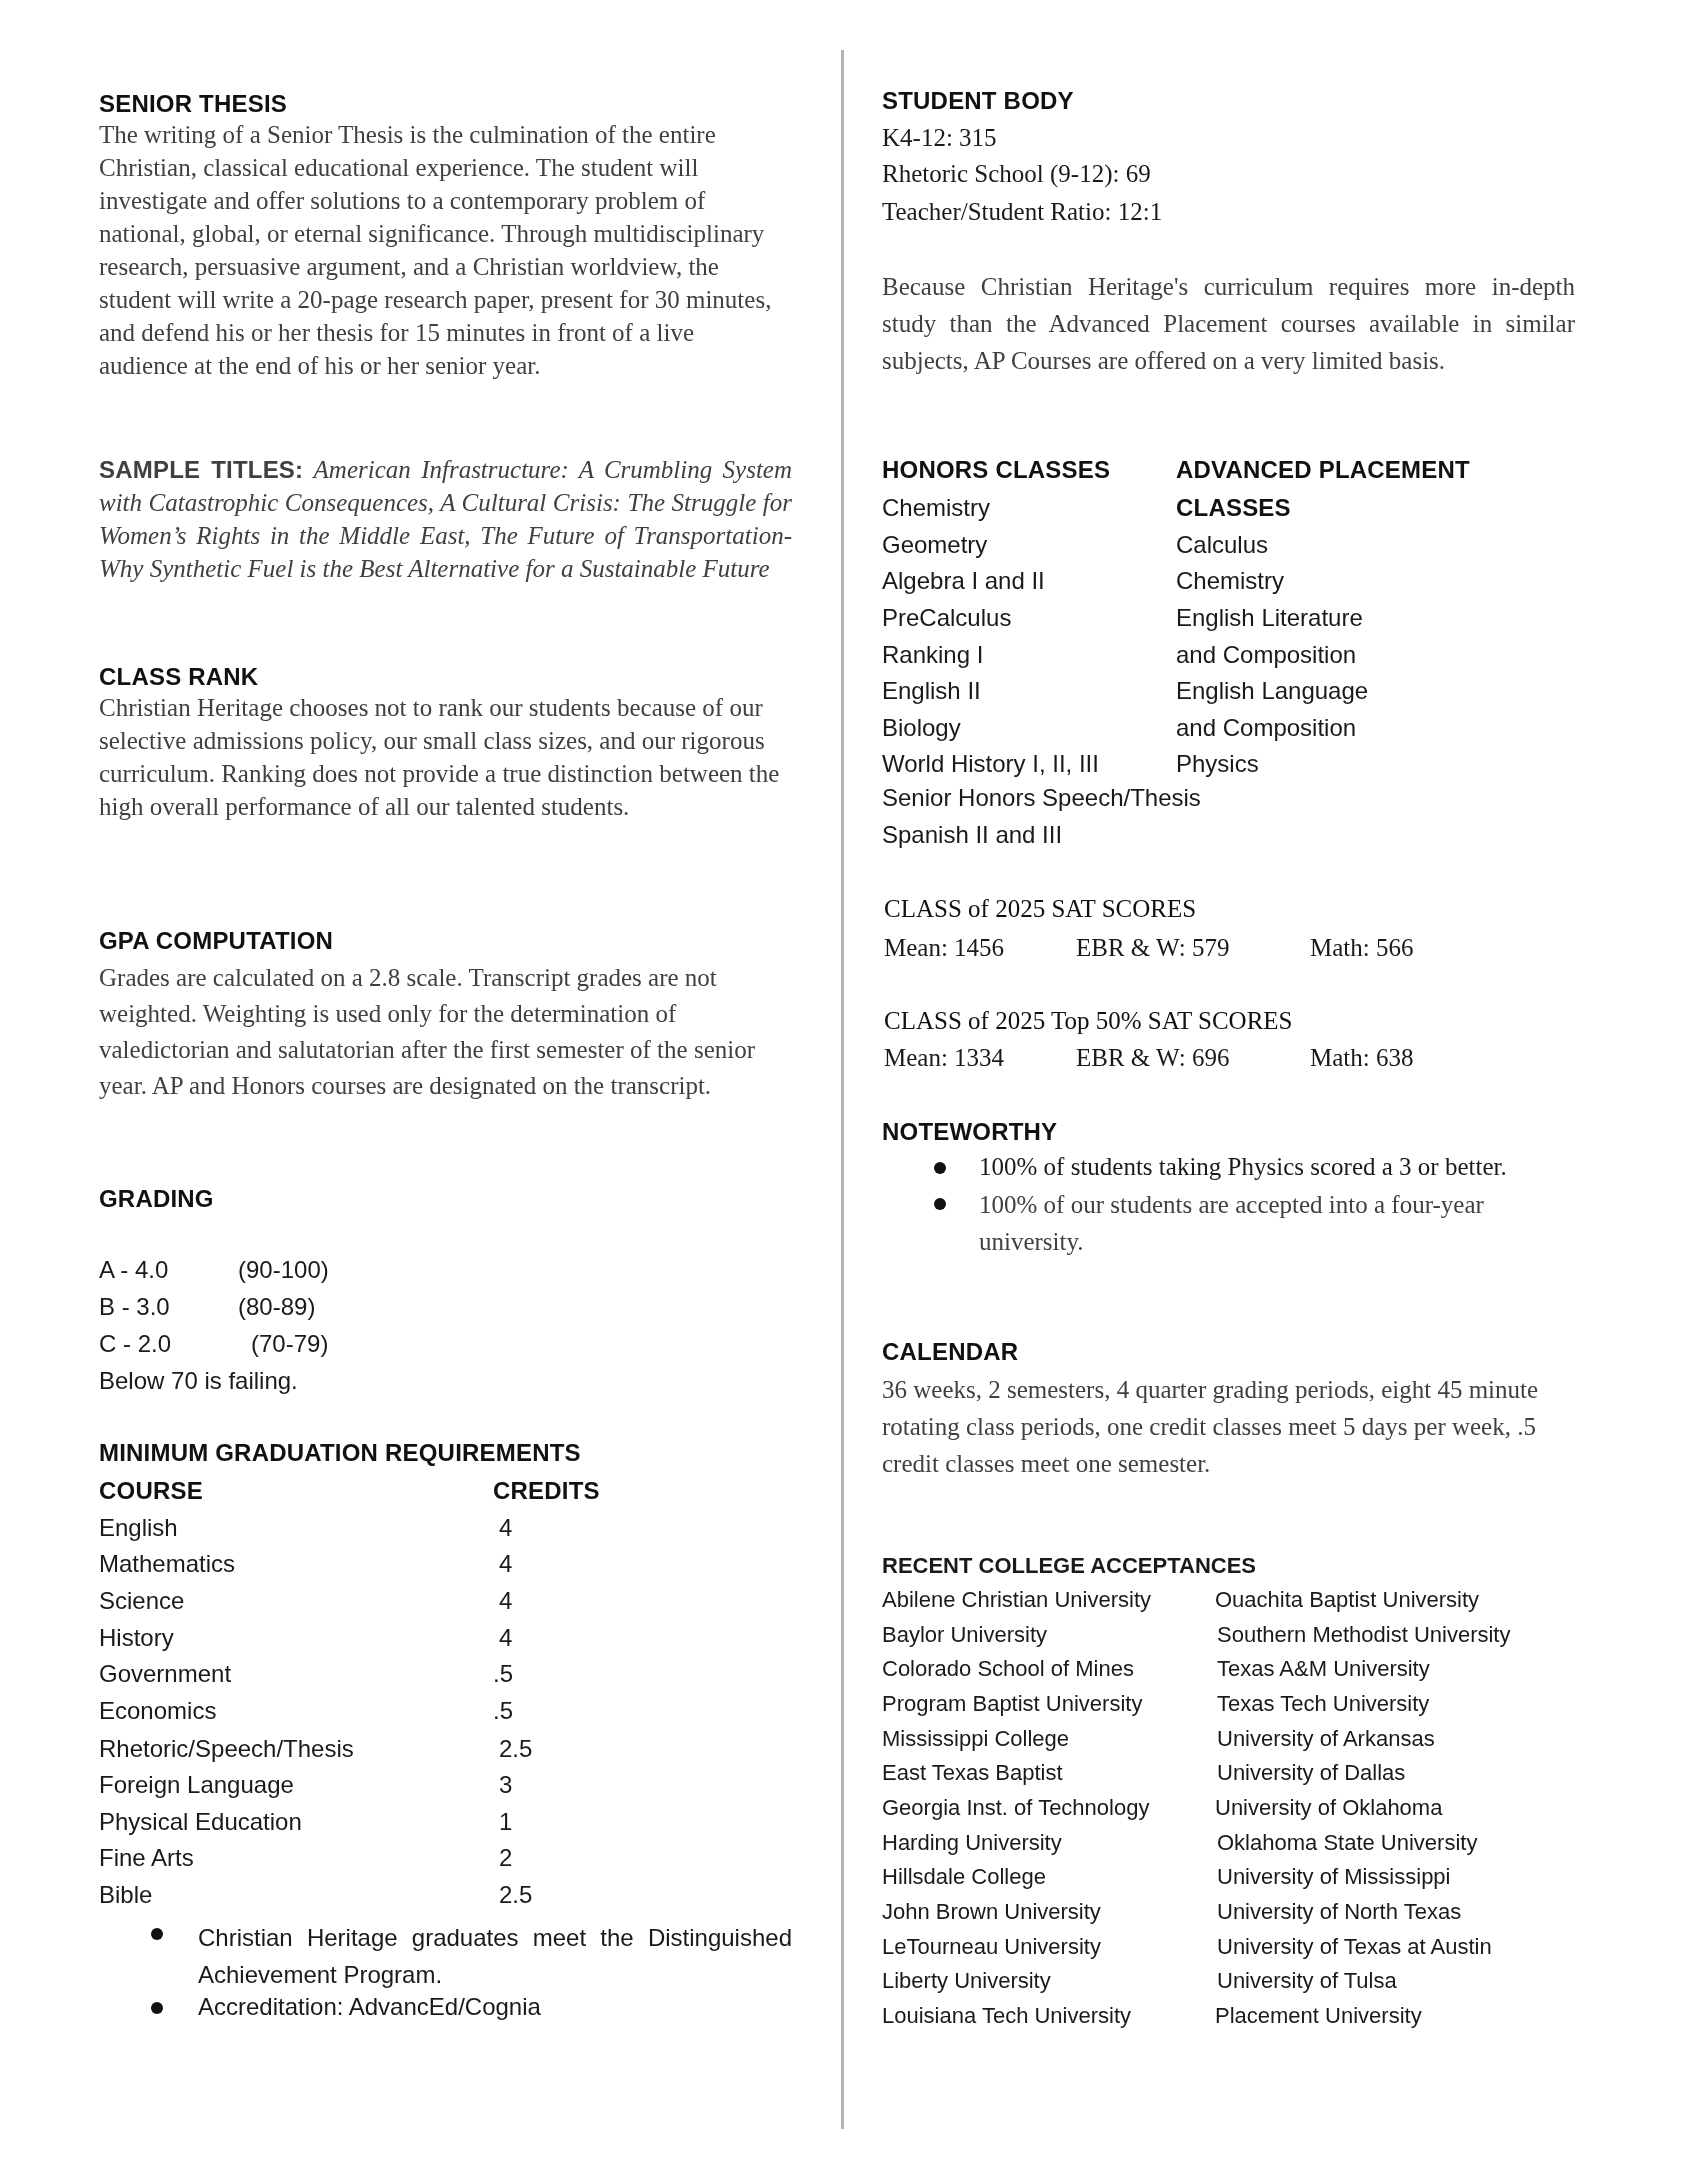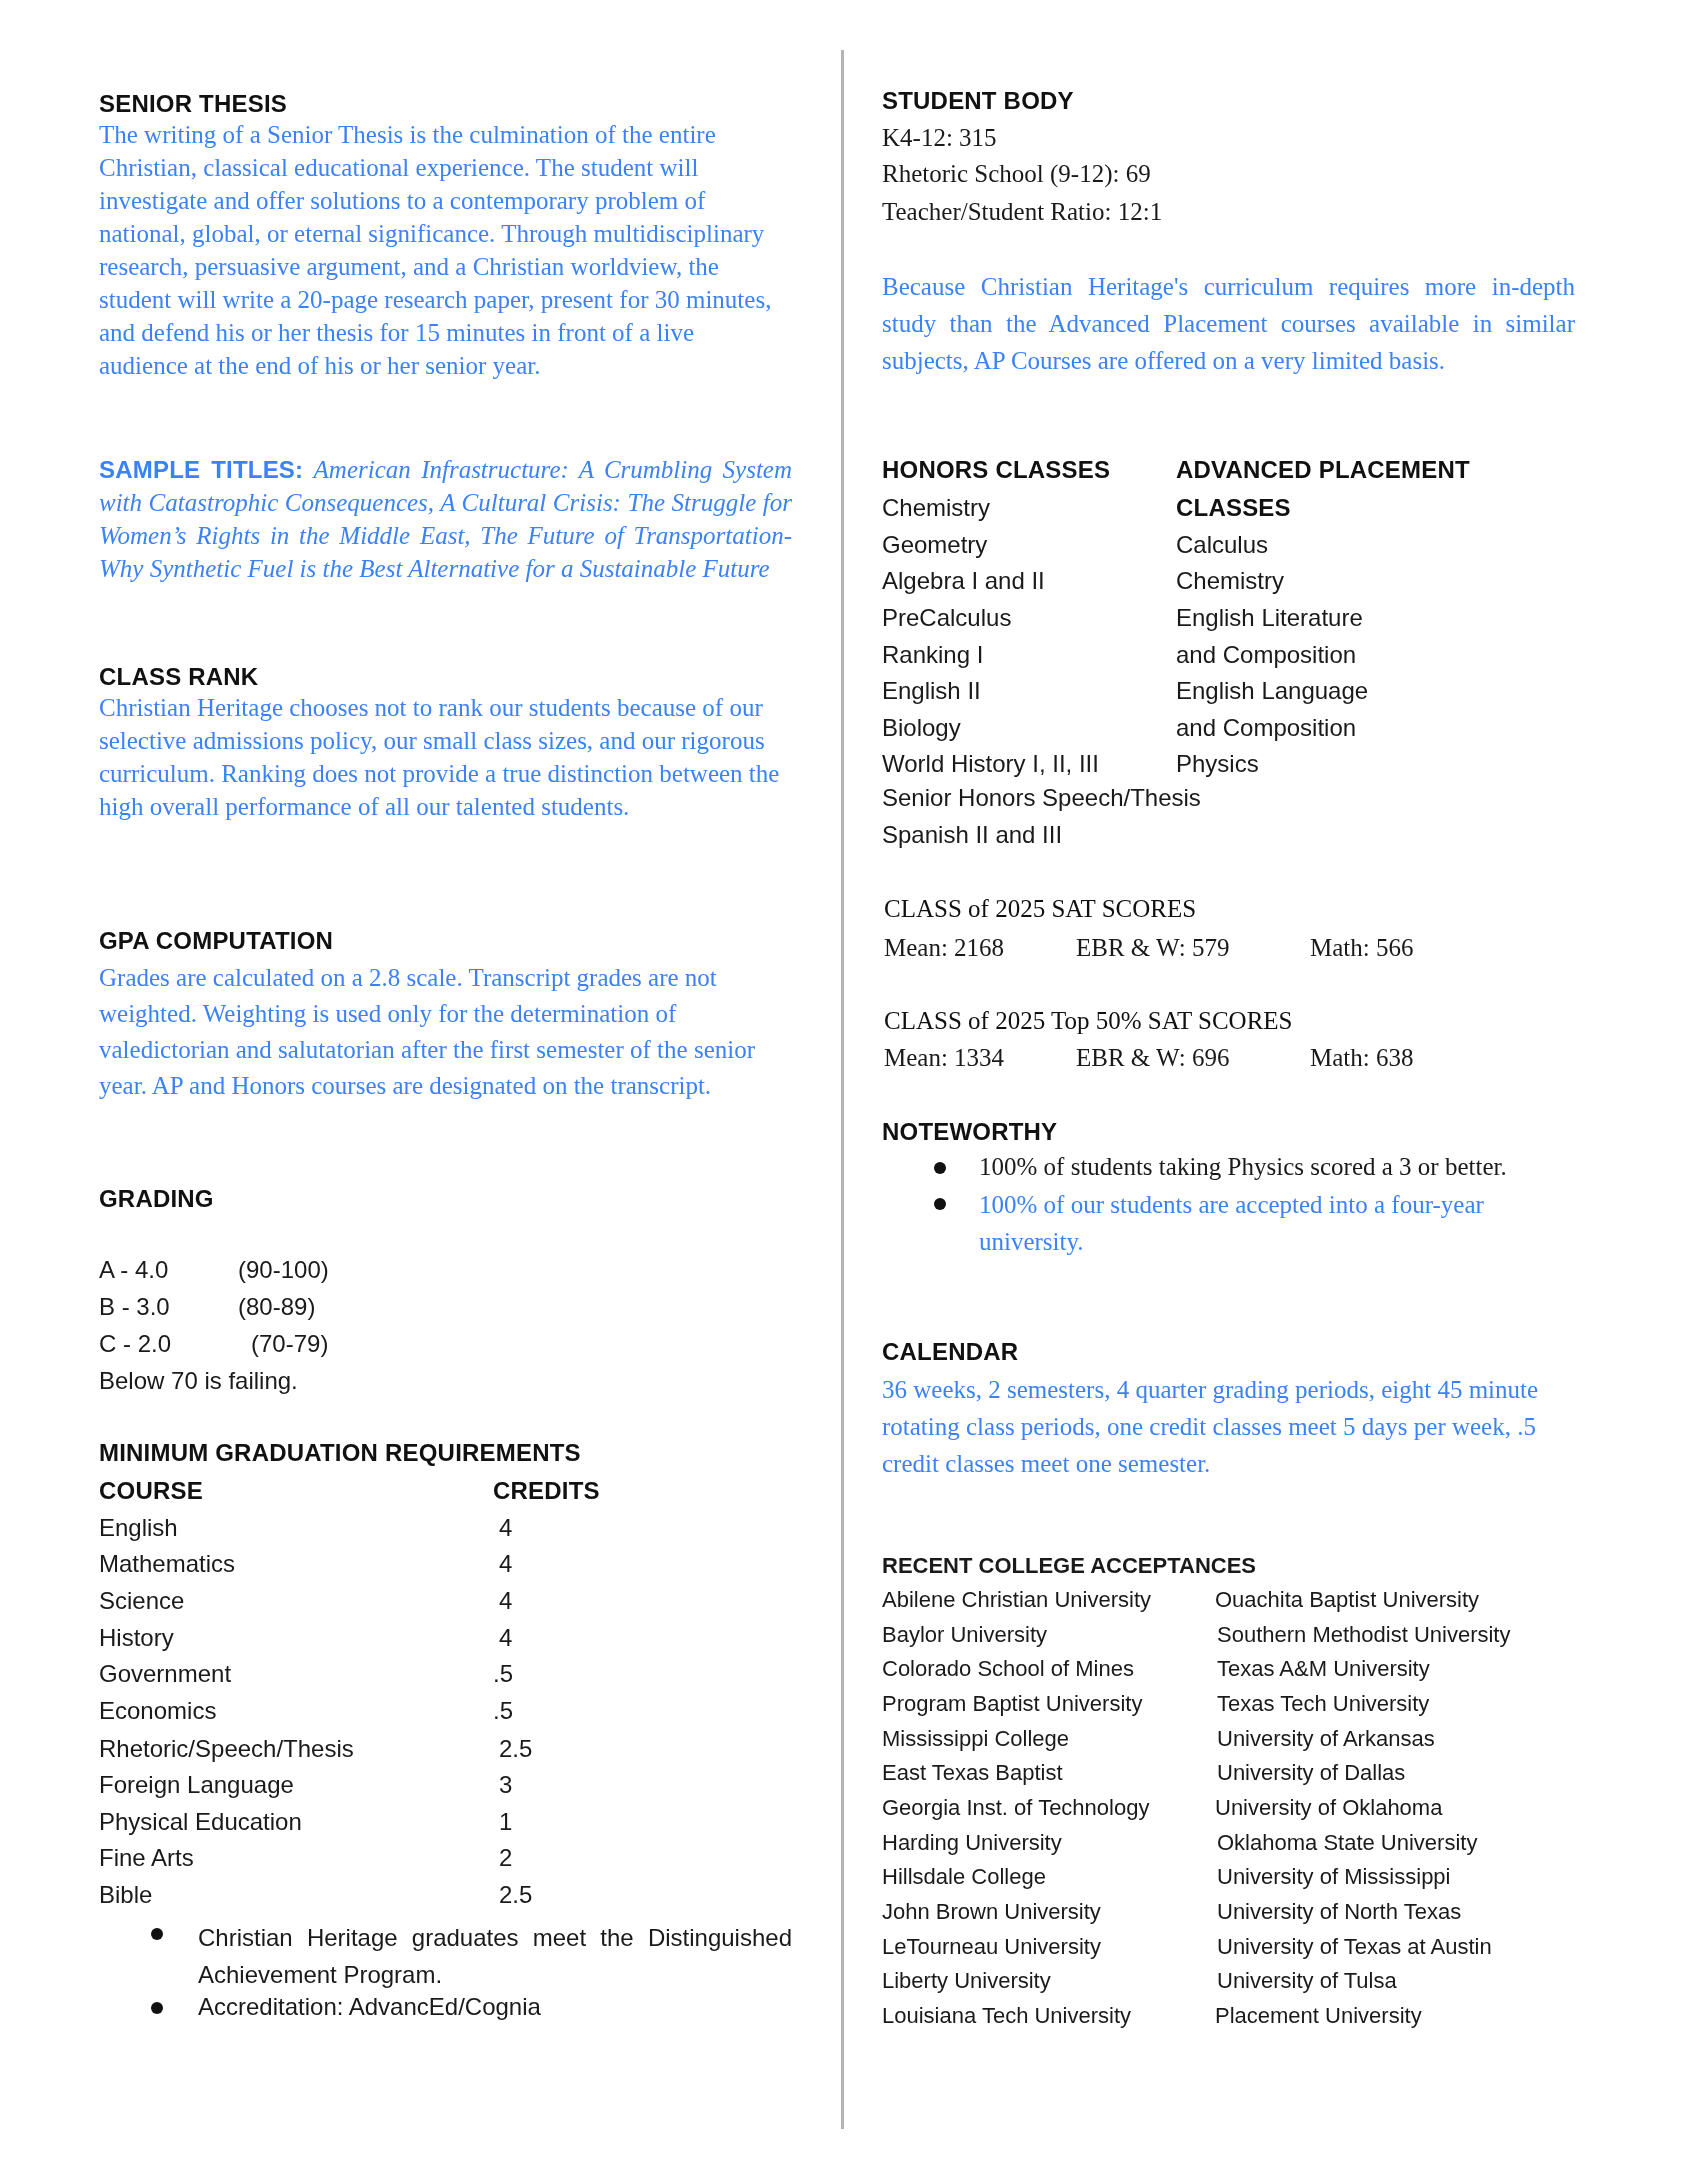--- a/index.html
+++ b/index.html
@@ -7,21 +7,21 @@
   .page { position: absolute; left: 0; top: 0; width: 1342px; height: 2178px; }
   .divider { position: absolute; left: 841px; top: 50px; width: 3px; height: 2079px; background: #b4b4b4; }
   .col { position: absolute; top: 0; }
   .col-left { left: 99px; width: 698px; }
   .col-right { left: 882px; width: 708px; }
   .abs { position: absolute; left: 0; white-space: nowrap; }
   .h { font-family: "Liberation Sans", sans-serif; font-weight: bold; font-size: 24px; letter-spacing: 0.2px; line-height: 28px; }
   .serif { font-family: "Liberation Serif", serif; font-size: 24px; line-height: 33px; color: #1a1a1a; }
   .sans { font-family: "Liberation Sans", sans-serif; font-size: 24px; line-height: 28px; color: #1a1a1a; }
   .sansr { font-family: "Liberation Sans", sans-serif; font-size: 22px; line-height: 26px; color: #1a1a1a; }
-  .para { position: absolute; left: 0; width: 693px; font-family: "Liberation Serif", serif; font-size: 25px; line-height: 33px; color: #3b82f6; }
+  .para { position: absolute; left: 0; width: 693px; font-family: "Liberation Serif", serif; font-size: 25px; line-height: 33px; color: #404040; }
   .just { text-align: justify; }
   .italic { font-style: italic; }
   .sat-h { font-family: "Liberation Serif", serif; font-weight: normal; font-size: 25px; line-height: 28px; }
   .dot { display: inline-block; width: 12px; height: 12px; border-radius: 50%; background: #111; position: absolute; }
 </style>
 </head>
 <body>
 
 <div class="page">
   <div class="divider"></div>
@@ -115,21 +115,21 @@
     <div class="abs h" style="top:494px;left:294px">CLASSES</div>
     <div class="abs sans" style="top:531px;left:294px">Calculus</div>
     <div class="abs sans" style="top:567px;left:294px">Chemistry</div>
     <div class="abs sans" style="top:604px;left:294px">English Literature</div>
     <div class="abs sans" style="top:641px;left:294px">and Composition</div>
     <div class="abs sans" style="top:677px;left:294px">English Language</div>
     <div class="abs sans" style="top:714px;left:294px">and Composition</div>
     <div class="abs sans" style="top:750px;left:294px">Physics</div>
 
     <div class="abs sat-h" style="top:895px;left:2px">CLASS of 2025 SAT SCORES</div>
-    <div class="abs serif" style="top:931px;left:2px;font-size:25px">Mean: 2168</div>
+    <div class="abs serif" style="top:931px;left:2px;font-size:25px">Mean: 1456</div>
     <div class="abs serif" style="top:931px;left:194px;font-size:25px">EBR &amp; W: 579</div>
     <div class="abs serif" style="top:931px;left:428px;font-size:25px">Math: 566</div>
 
     <div class="abs sat-h" style="top:1007px;left:2px">CLASS of 2025 Top 50% SAT SCORES</div>
     <div class="abs serif" style="top:1041px;left:2px;font-size:25px">Mean: 1334</div>
     <div class="abs serif" style="top:1041px;left:194px;font-size:25px">EBR &amp; W: 696</div>
     <div class="abs serif" style="top:1041px;left:428px;font-size:25px">Math: 638</div>
 
     <div class="abs h" style="top:1118px">NOTEWORTHY</div>
     <span class="dot" style="left:52px;top:1162px"></span>

